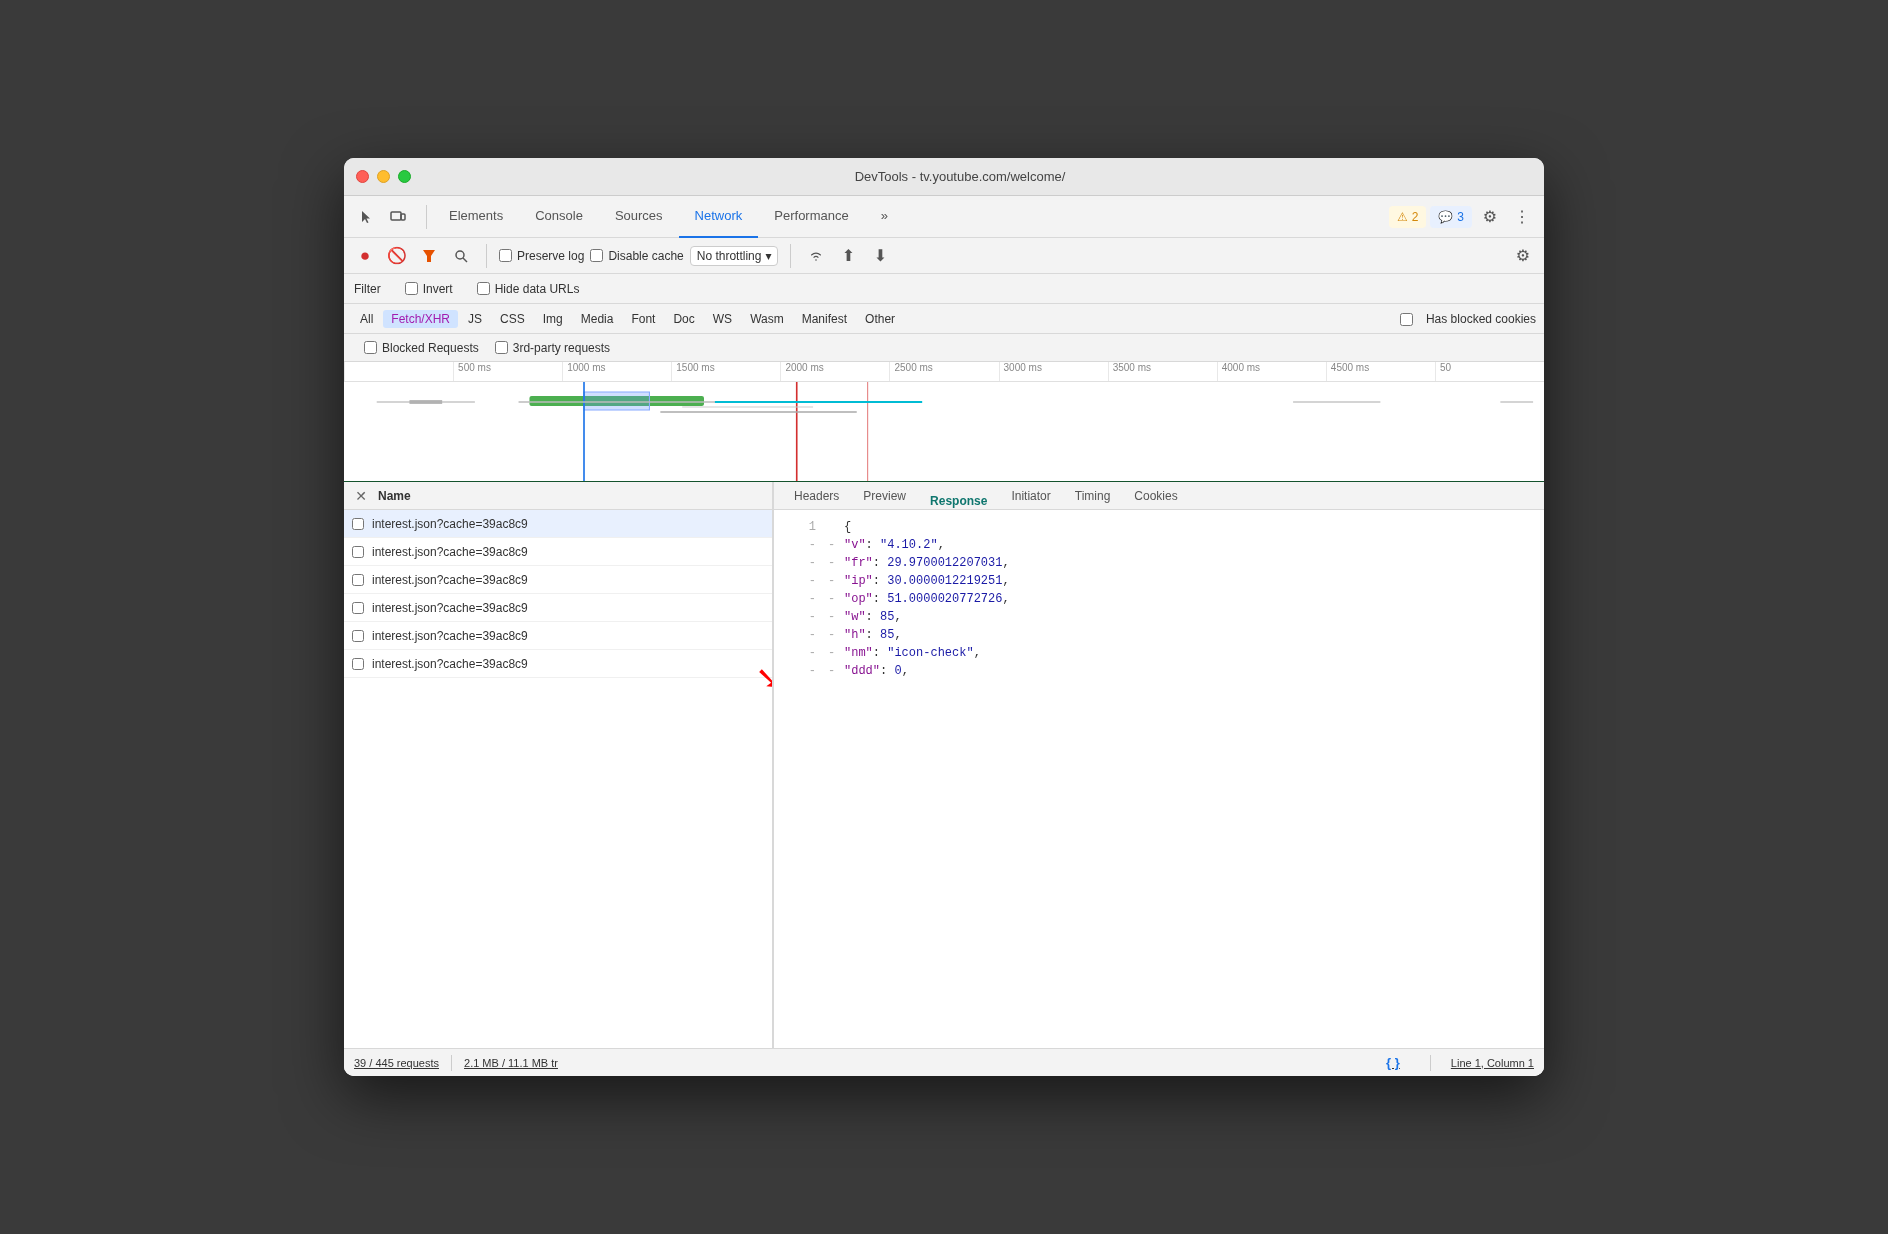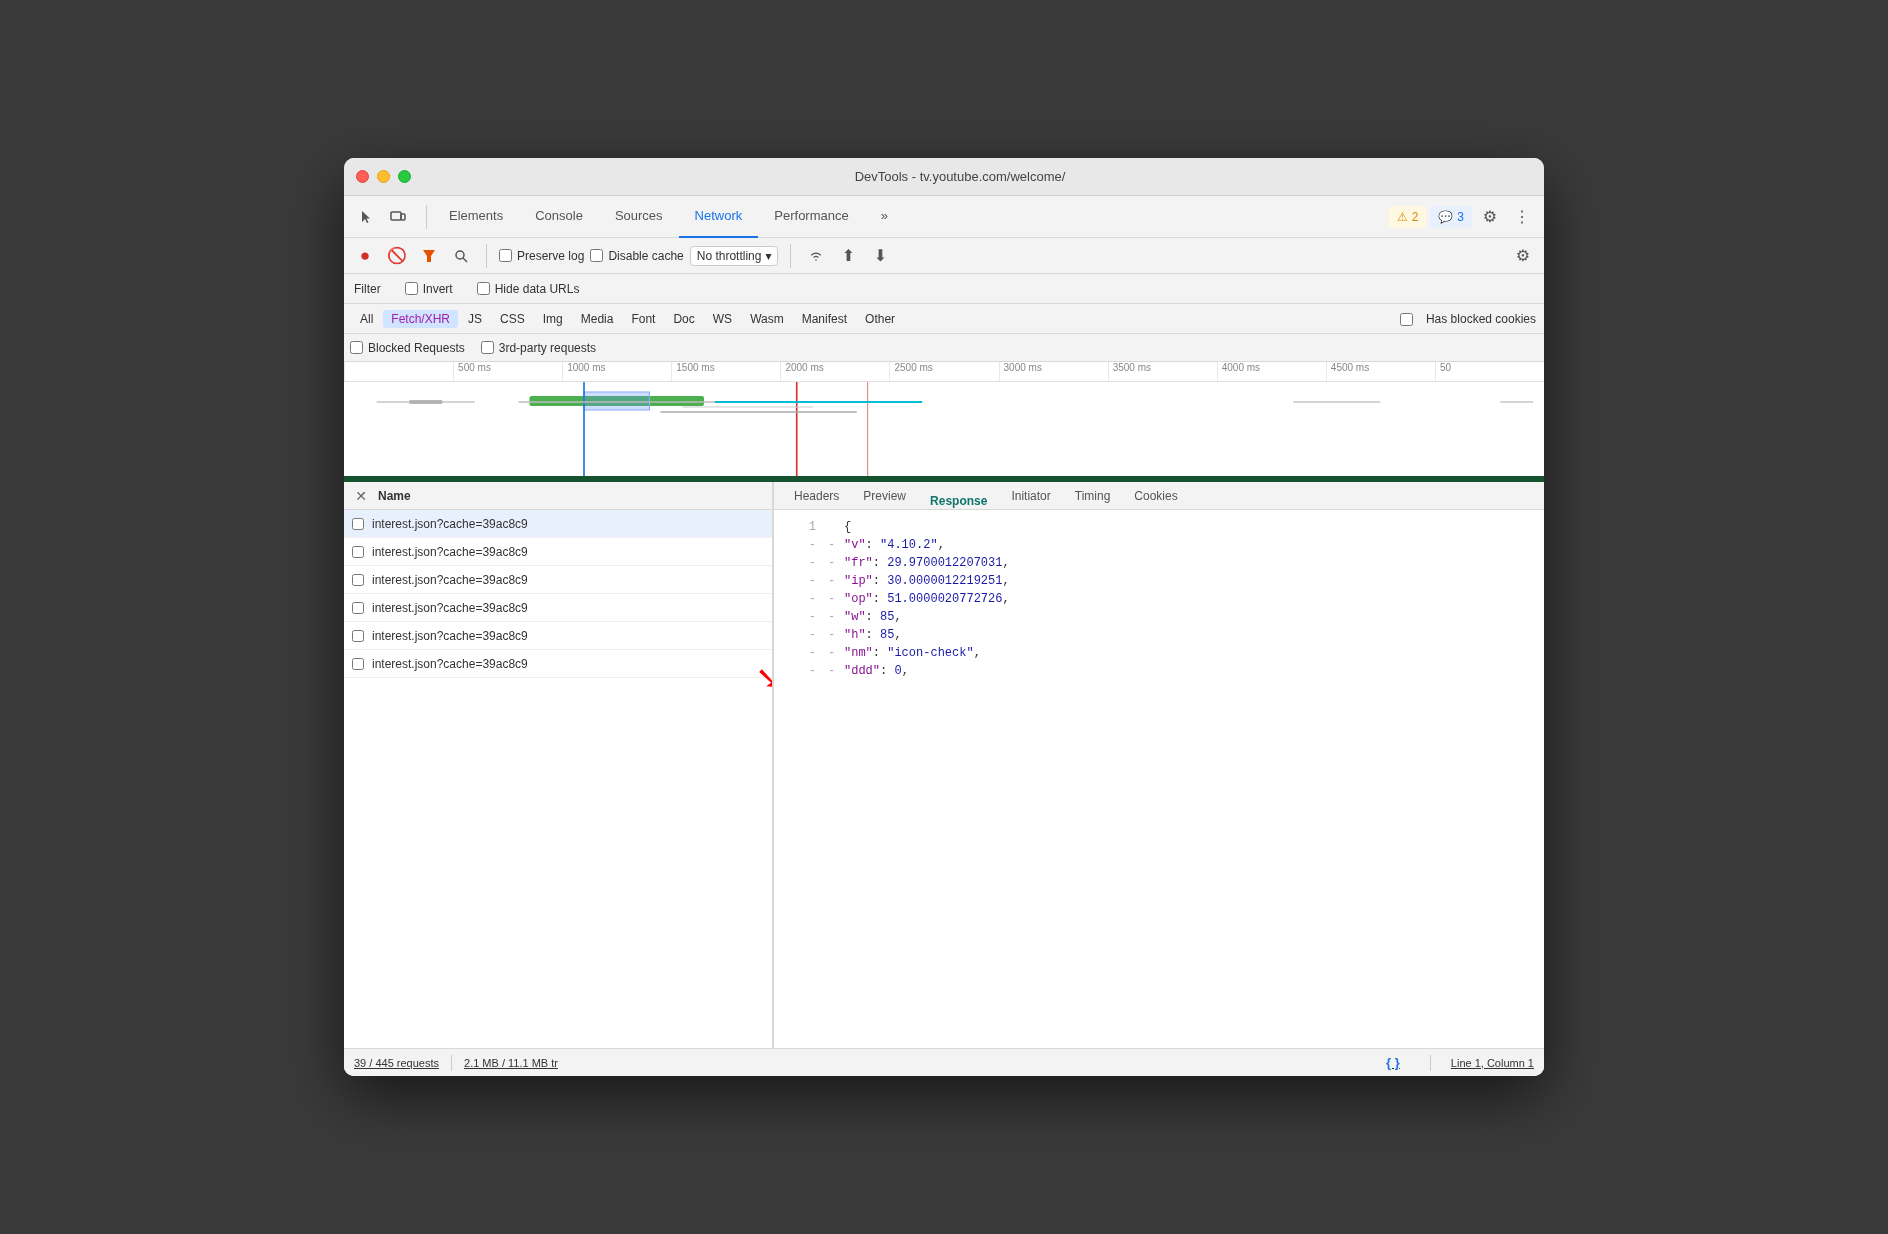--- a/index.html
+++ b/index.html
@@ -201,27 +201,27 @@
       font-size: 12px;
       color: #333;
     }
     
     .blocked-bar {
       background: #f3f3f3;
       border-bottom: 1px solid #d8d8d8;
       display: flex;
       align-items: center;
       height: 28px;
-      padding: 0 6px;
+      padding: 0 20px;
       gap: 16px;
     }
     
     .timeline-area {
       background: #fff;
-      border-bottom: 6px solid #14532d;
+      border-bottom: 1px solid #14532d;
       height: 120px;
       position: relative;
       overflow: hidden;
     }
     .timeline-ruler {
       display: flex;
       height: 20px;
       border-bottom: 1px solid #e0e0e0;
       padding-left: 0;
     }

